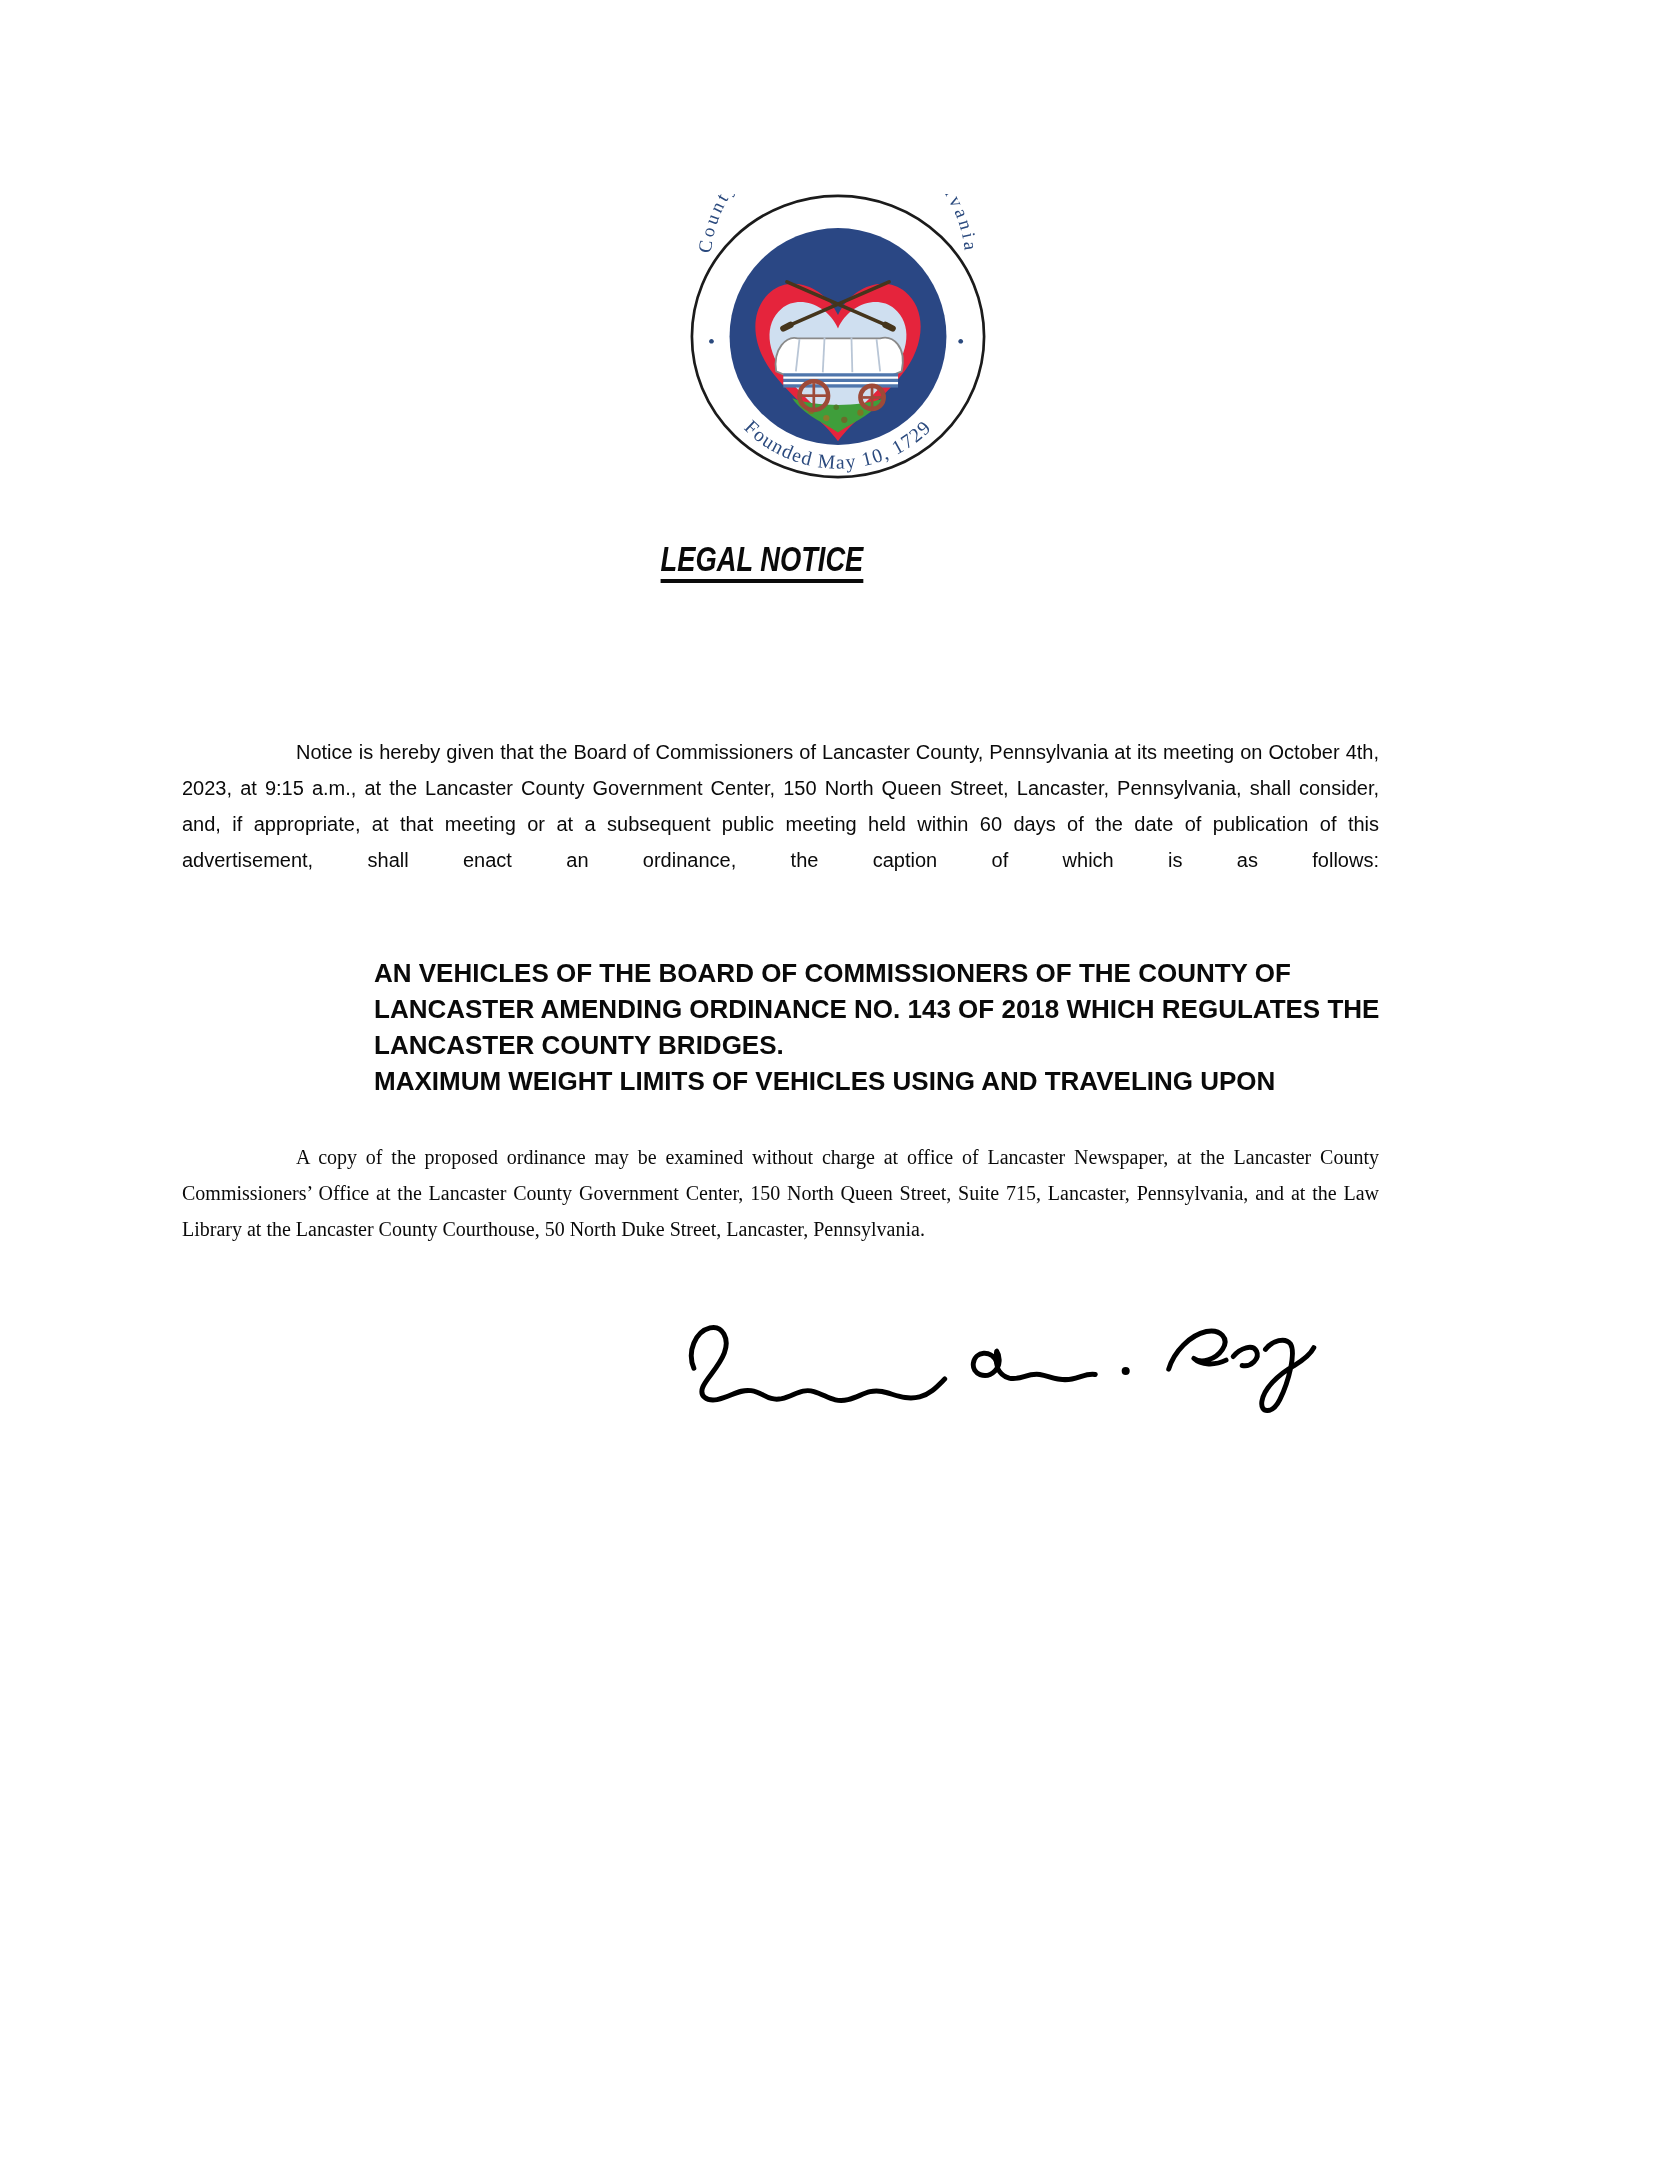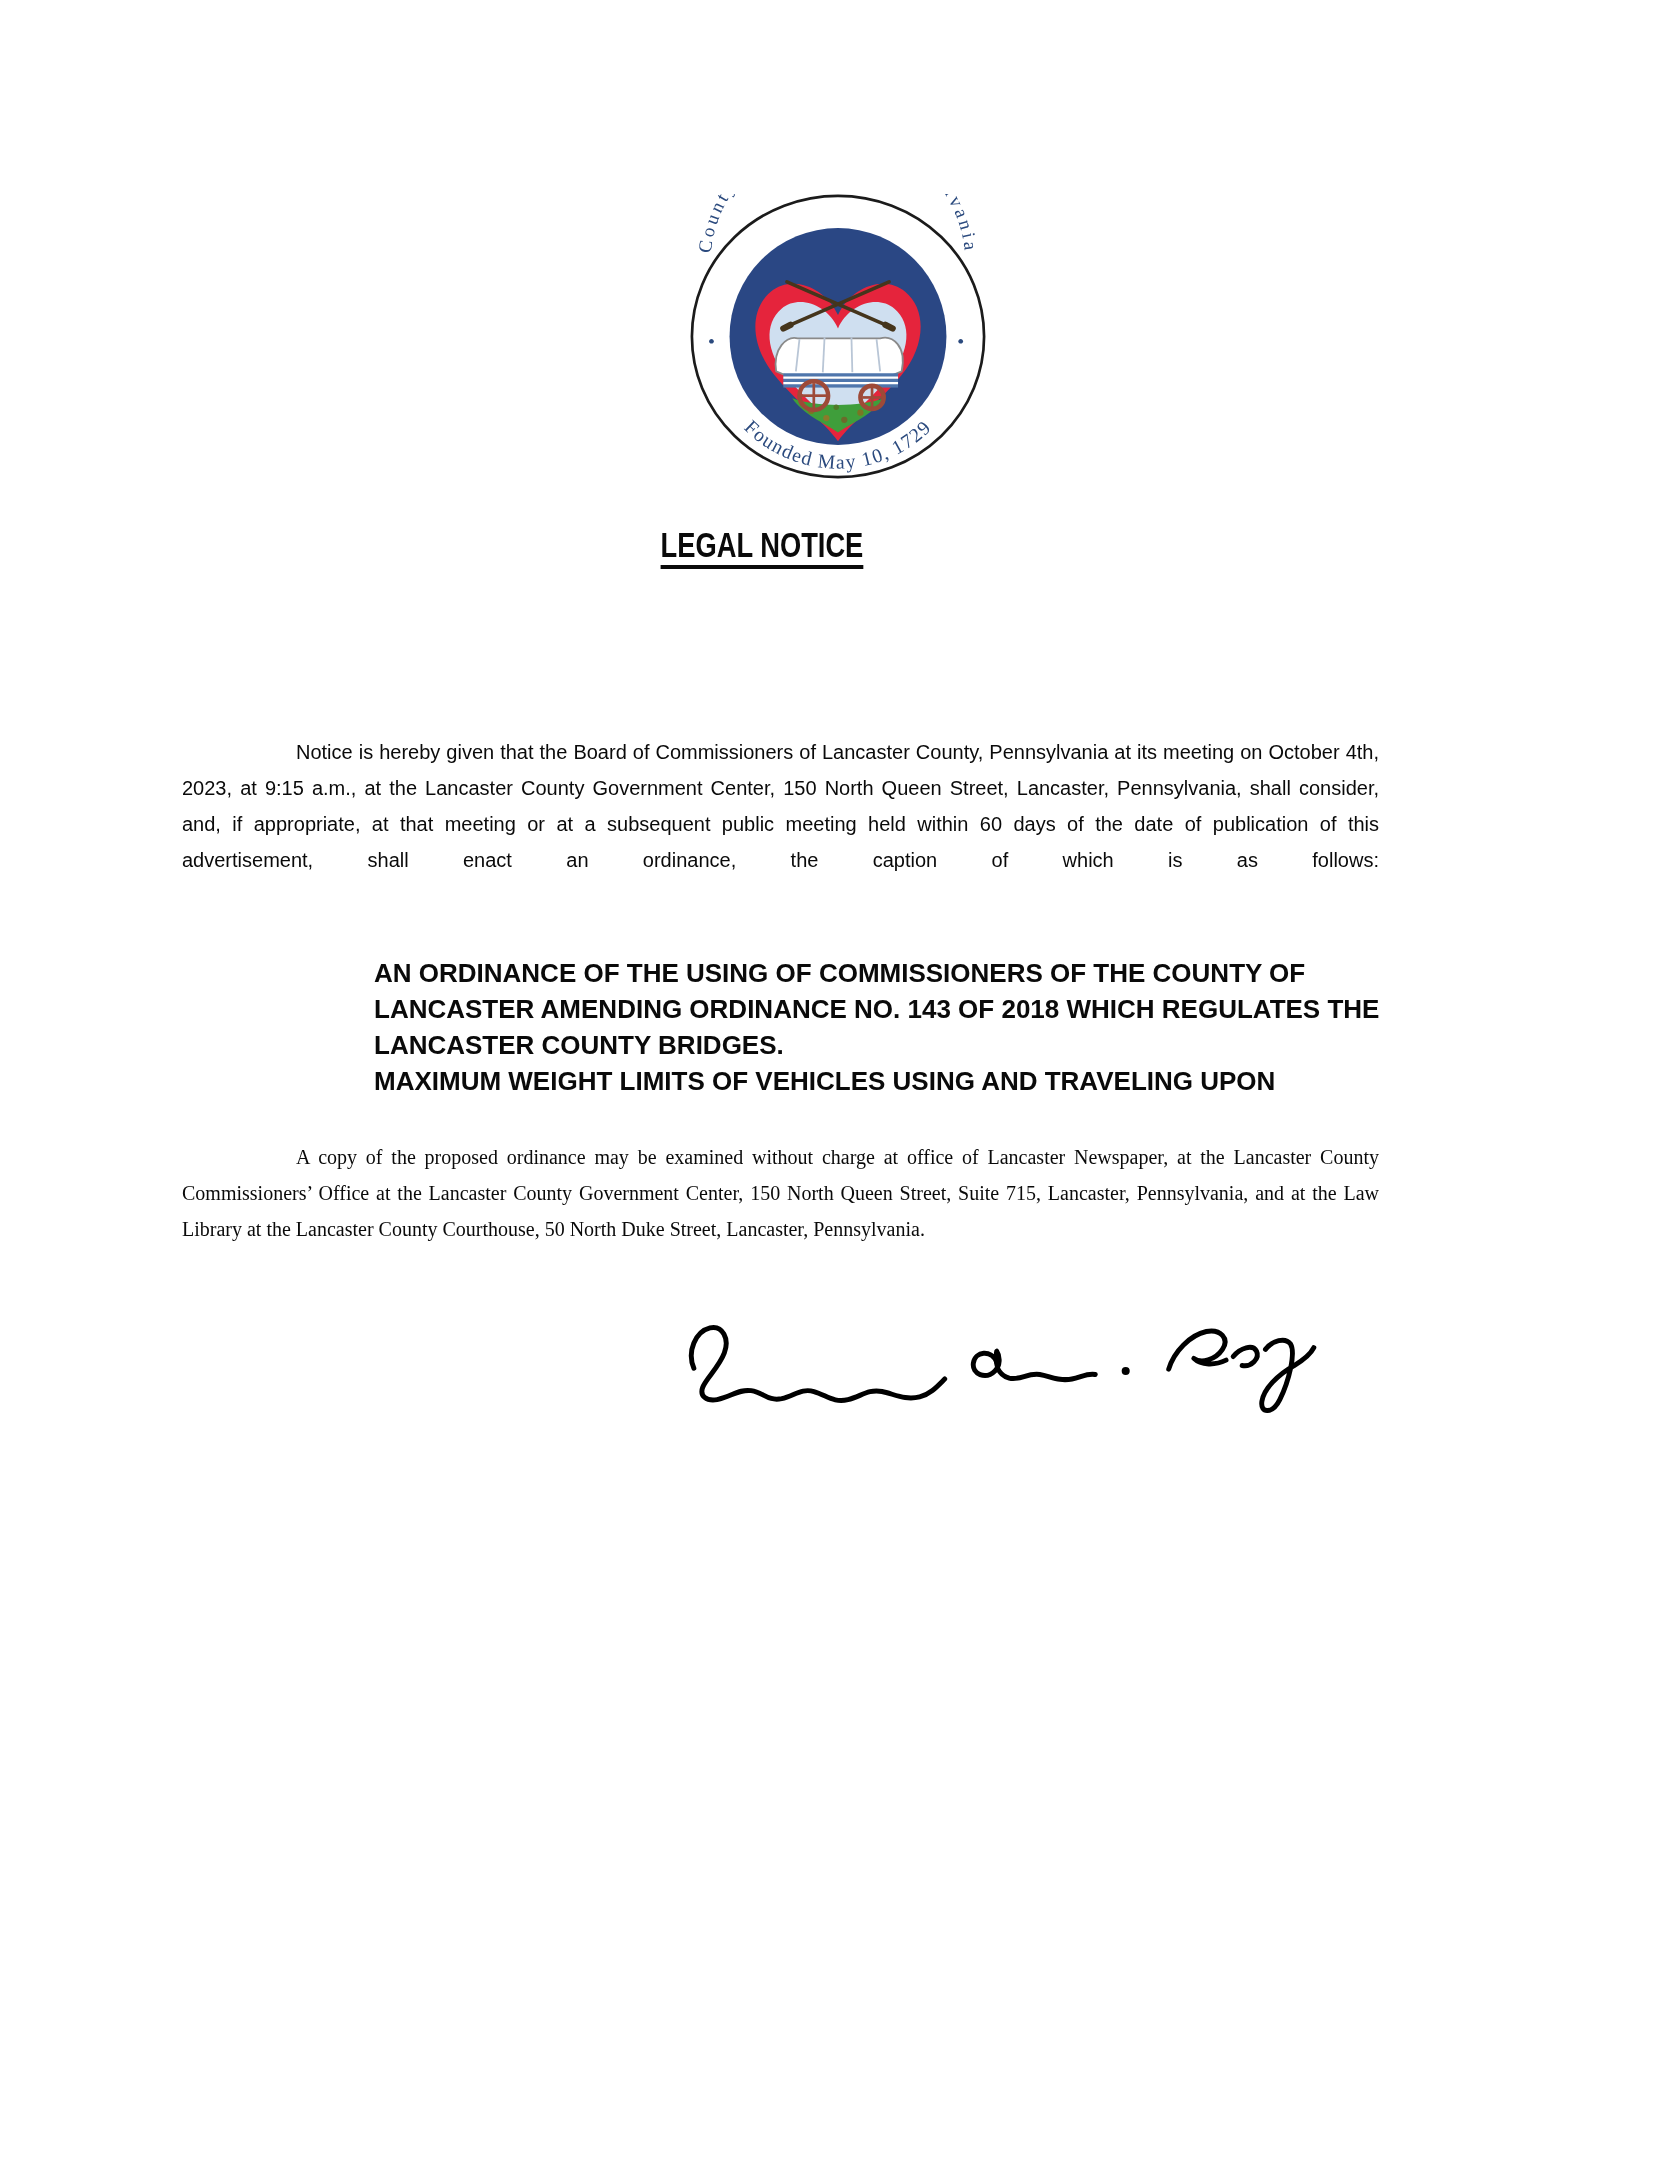--- a/index.html
+++ b/index.html
@@ -1,20 +1,20 @@
 <!DOCTYPE html>
 <html style="font-size:14.3px"><head>
 <meta charset="utf-8">
 <style>
   html,body{margin:0;padding:0;background:#ffffff;}
   .page{position:relative;width:1675px;height:2177px;background:#ffffff;overflow:hidden;
         font-family:"Liberation Sans",sans-serif;color:#0a0a0a;}
   .seal{position:absolute;left:690px;top:194px;width:296px;height:285px;}
   .seal text{font-family:"Liberation Serif",serif;}
-  .headings{position:absolute;left:163px;top:516px;width:1197px;}
+  .headings{position:absolute;left:163px;top:530px;width:1197px;font-style:italic;}
   .h-line{text-align:center;line-height:57px;height:57px;}
   .h-text{display:inline-block;transform:scaleX(0.78);transform-origin:center;
           font-size:35px;font-weight:bold;white-space:nowrap;
           text-decoration:underline;text-decoration-thickness:4px;text-underline-offset:8px;}
   .body-par{position:absolute;left:182px;width:1197px;margin:0;
             font-size:20px;line-height:36px;text-align:justify;}
   .para1{top:734px;text-indent:114px;text-align-last:justify;}
   .para2{top:1139px;text-indent:114px;font-family:Liberation Serif, serif;}
   .caption{position:absolute;left:374px;top:955px;width:1039px;
            font-size:26px;font-weight:bold;line-height:36px;}
@@ -88,21 +88,21 @@
 
   <div class="headings">
     <div class="h-line">
       <span class="h-text">LEGAL NOTICE</span>
     </div>
   </div>
 
   <p class="body-par para1">Notice is hereby given that the Board of Commissioners of Lancaster County, Pennsylvania at its meeting on October 4th, 2023, at 9:15 a.m., at the Lancaster County Government Center, 150 North Queen Street, Lancaster, Pennsylvania, shall consider, and, if appropriate, at that meeting or at a subsequent public meeting held within 60 days of the date of publication of this advertisement, shall enact an ordinance, the caption of which is as follows:</p>
 
   <div class="caption">
-    <div>AN ORDINANCE OF THE USING OF COMMISSIONERS OF THE COUNTY OF</div>
+    <div>AN VEHICLES OF THE BOARD OF COMMISSIONERS OF THE COUNTY OF</div>
     <div>LANCASTER AMENDING ORDINANCE NO. 143 OF 2018 WHICH REGULATES THE</div>
     <div>LANCASTER COUNTY BRIDGES.</div>
     <div>MAXIMUM WEIGHT LIMITS OF VEHICLES USING AND TRAVELING UPON</div>
   </div>
 
   <p class="body-par para2">A copy of the proposed ordinance may be examined without charge at office of Lancaster Newspaper, at the Lancaster County Commissioners’ Office at the Lancaster County Government Center, 150 North Queen Street, Suite 715, Lancaster, Pennsylvania, and at the Law Library at the Lancaster County Courthouse, 50 North Duke Street, Lancaster, Pennsylvania.</p>
 
   <svg class="sig-svg" viewBox="0 0 730 155" xmlns="http://www.w3.org/2000/svg">
     <g fill="none" stroke="#000000" stroke-width="5.5" stroke-linecap="round" stroke-linejoin="round">
       <path d="M30,85 C22,66 32,44 48,40 C62,37 70,52 64,68 C58,84 44,96 40,106 C36,116 44,122 56,120 C72,117 80,108 94,110 C108,112 112,122 128,119 C142,116 150,107 164,111 C178,115 186,124 202,120 C216,117 224,108 240,111 C254,114 266,121 282,117 C294,114 302,105 310,97"></path>

